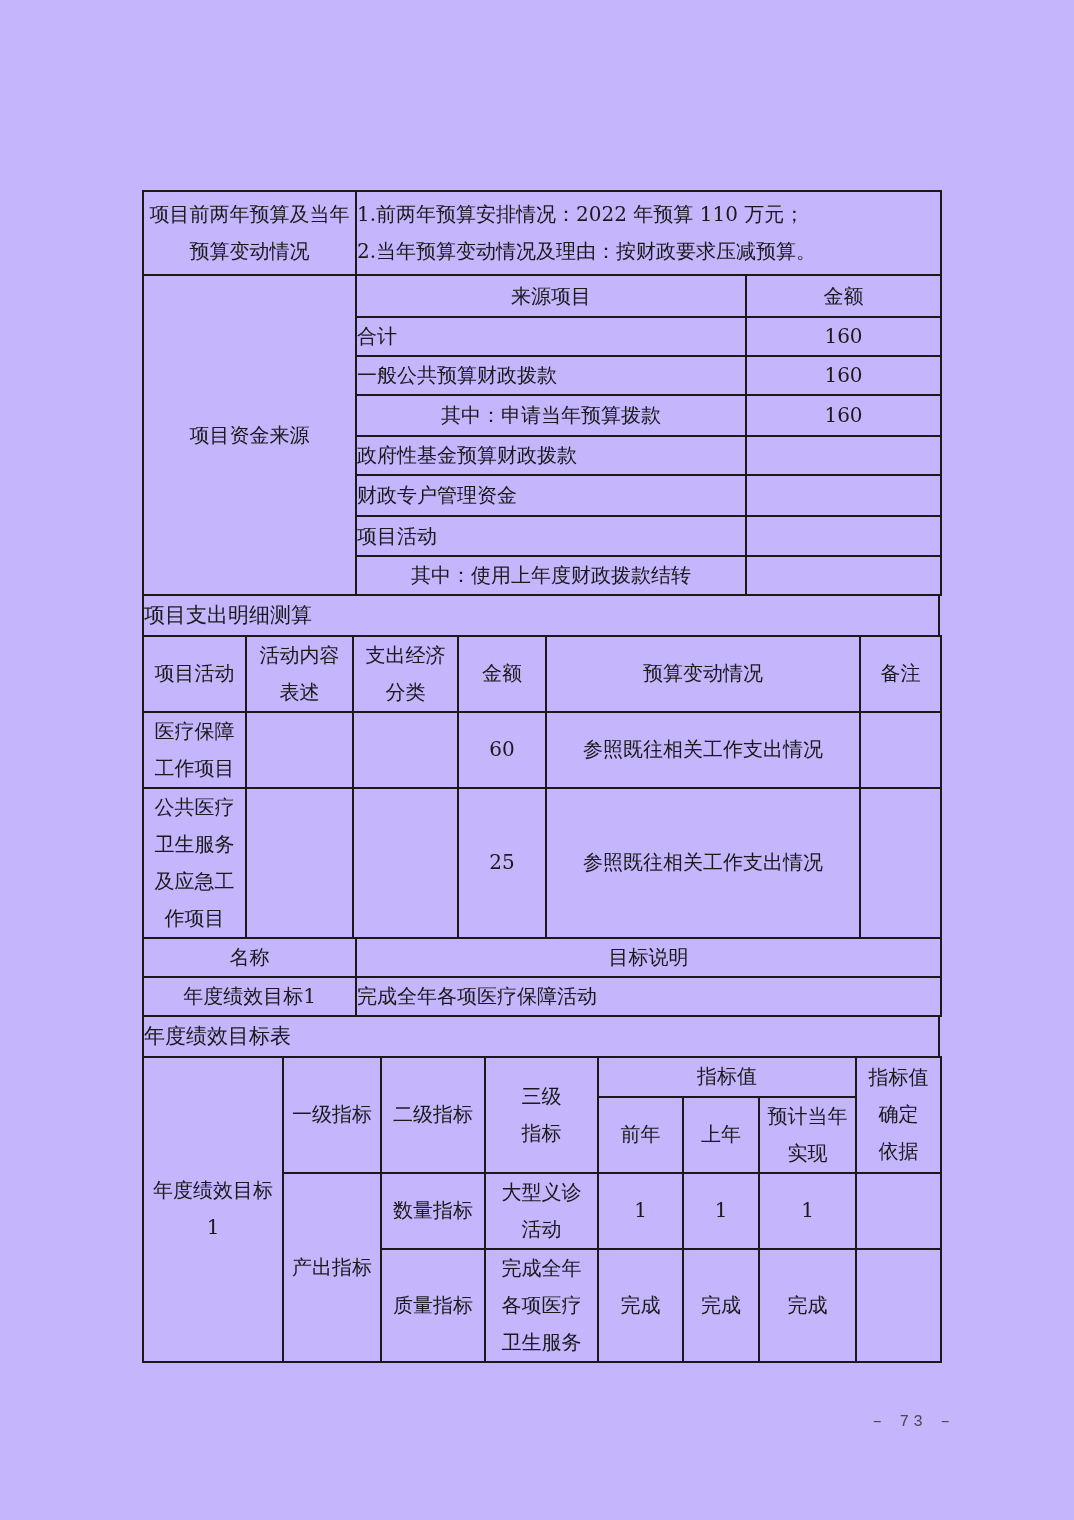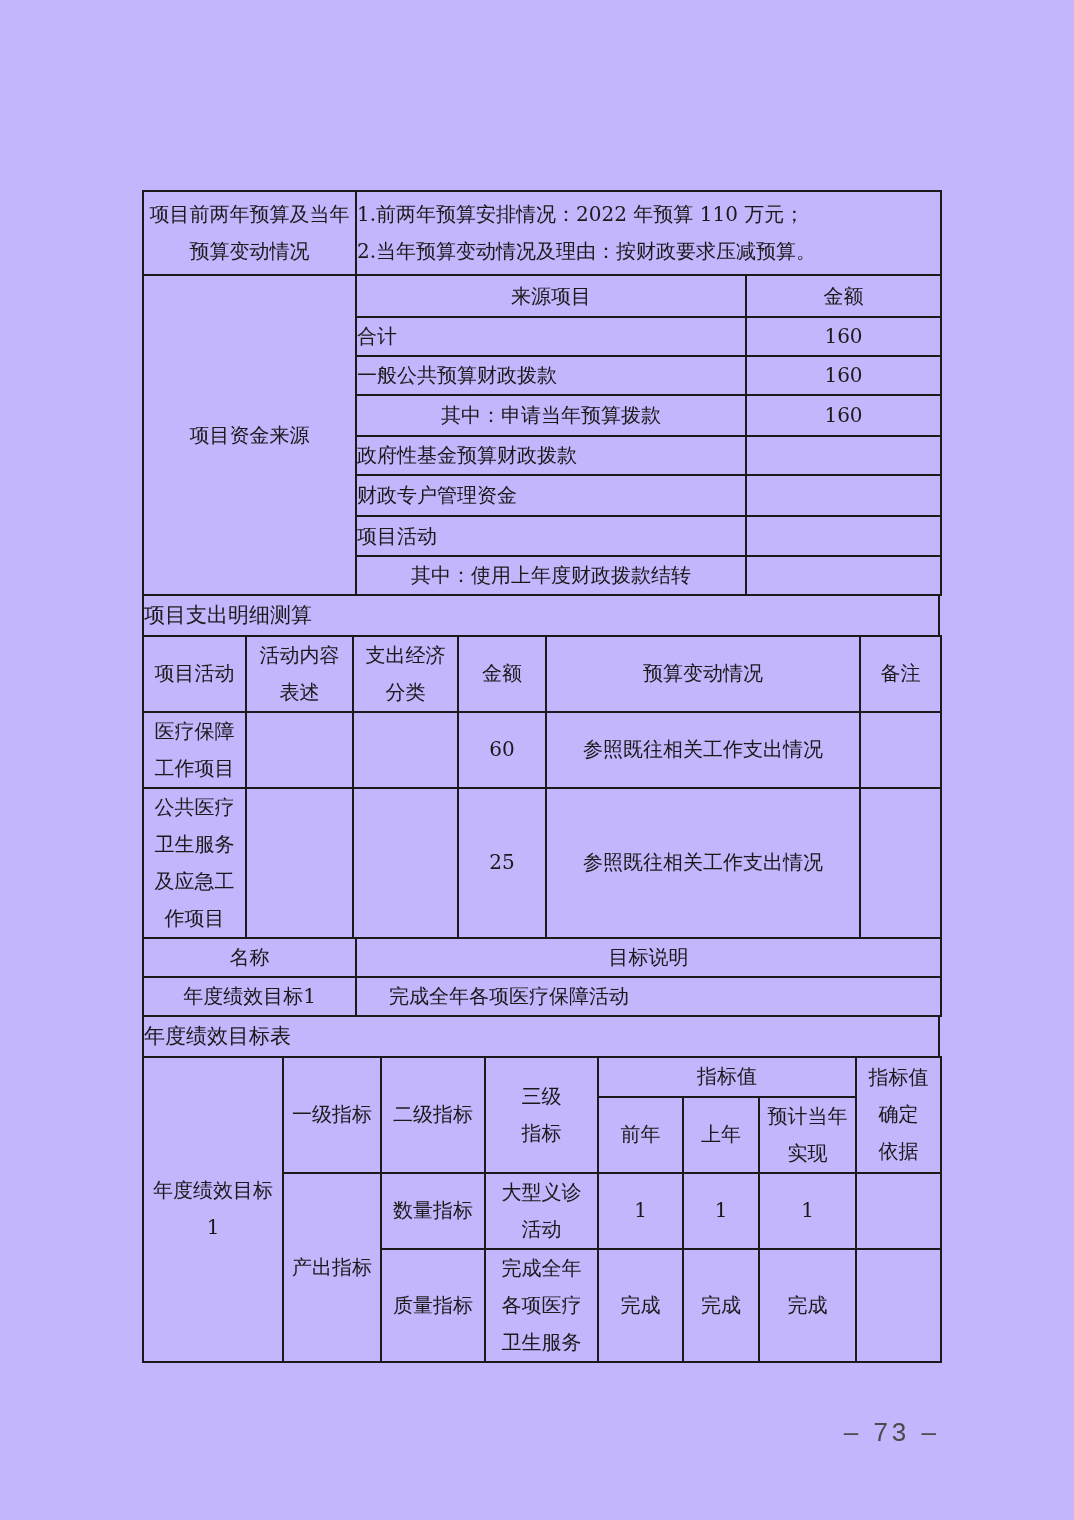--- a/index.html
+++ b/index.html
@@ -41,25 +41,25 @@
   .preline { white-space: pre-line; }
   .section-title {
     font-family: "DejaVu Sans", "Liberation Sans", sans-serif;
     font-weight: 700;
     font-size: 21px;
     text-align: left;
   }
   .pageno {
     position: absolute;
     top: 1408px;
-    right: 134px;
-    font-size: 26px;
+    right: 120px;
+    font-size: 16px;
     color: #4a4a4a;
     letter-spacing: 4px;
-    font-family: Liberation Sans, sans-serif;
+    font-family: Liberation Mono, monospace;
   }
 </style>
 </head>
 <body>
 
 <div class="page">
   <div class="doc">
 
     <table class="tbl">
       <colgroup>
@@ -178,21 +178,21 @@
           <col style="width:213px">
           <col style="width:585px">
         </colgroup>
       <tbody>
           <tr style="height:37px">
         <td class="center">名称</td>
         <td class="center">目标说明</td>
       </tr>
       <tr style="height:36px">
         <td class="center">年度绩效目标1</td>
-        <td class="left" style="padding-left:32px">完成全年各项医疗保障活动</td>
+        <td class="left" style="padding-left:0">完成全年各项医疗保障活动</td>
       </tr>
     </tbody>
       </table>
 
     <table class="tbl">
       <tbody>
           <tr style="height:37px">
         <td class="section-title">年度绩效目标表</td>
       </tr>
     </tbody>

